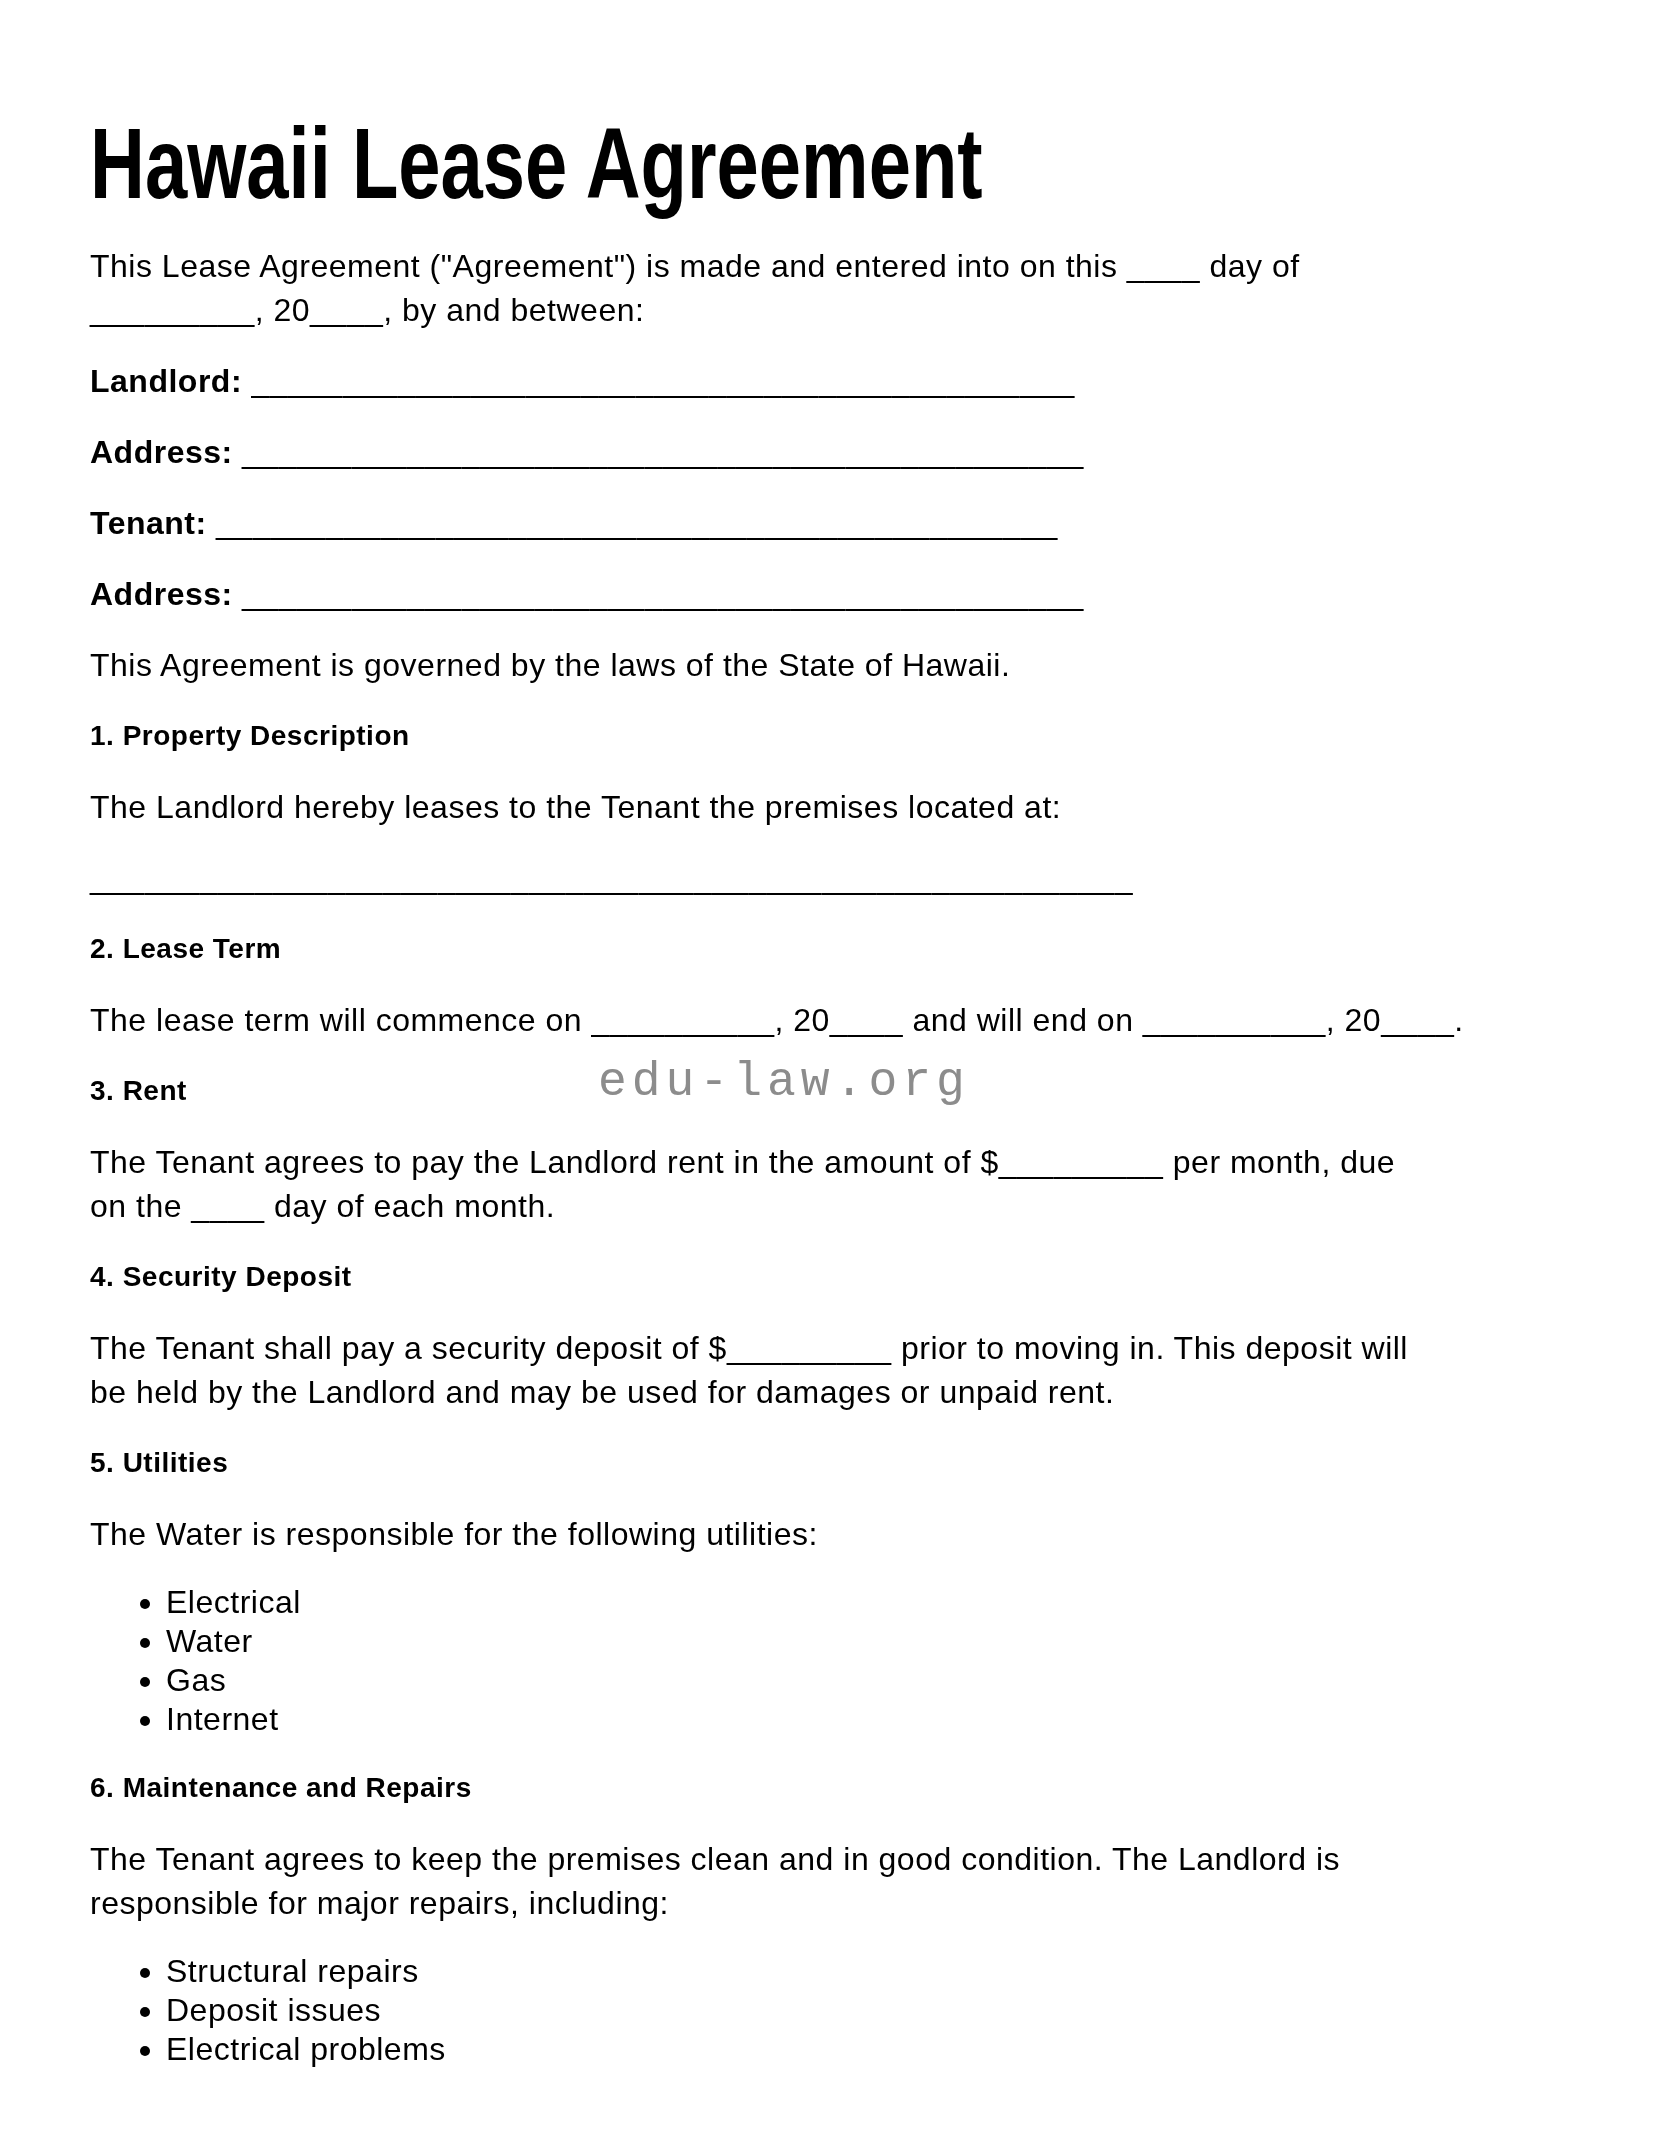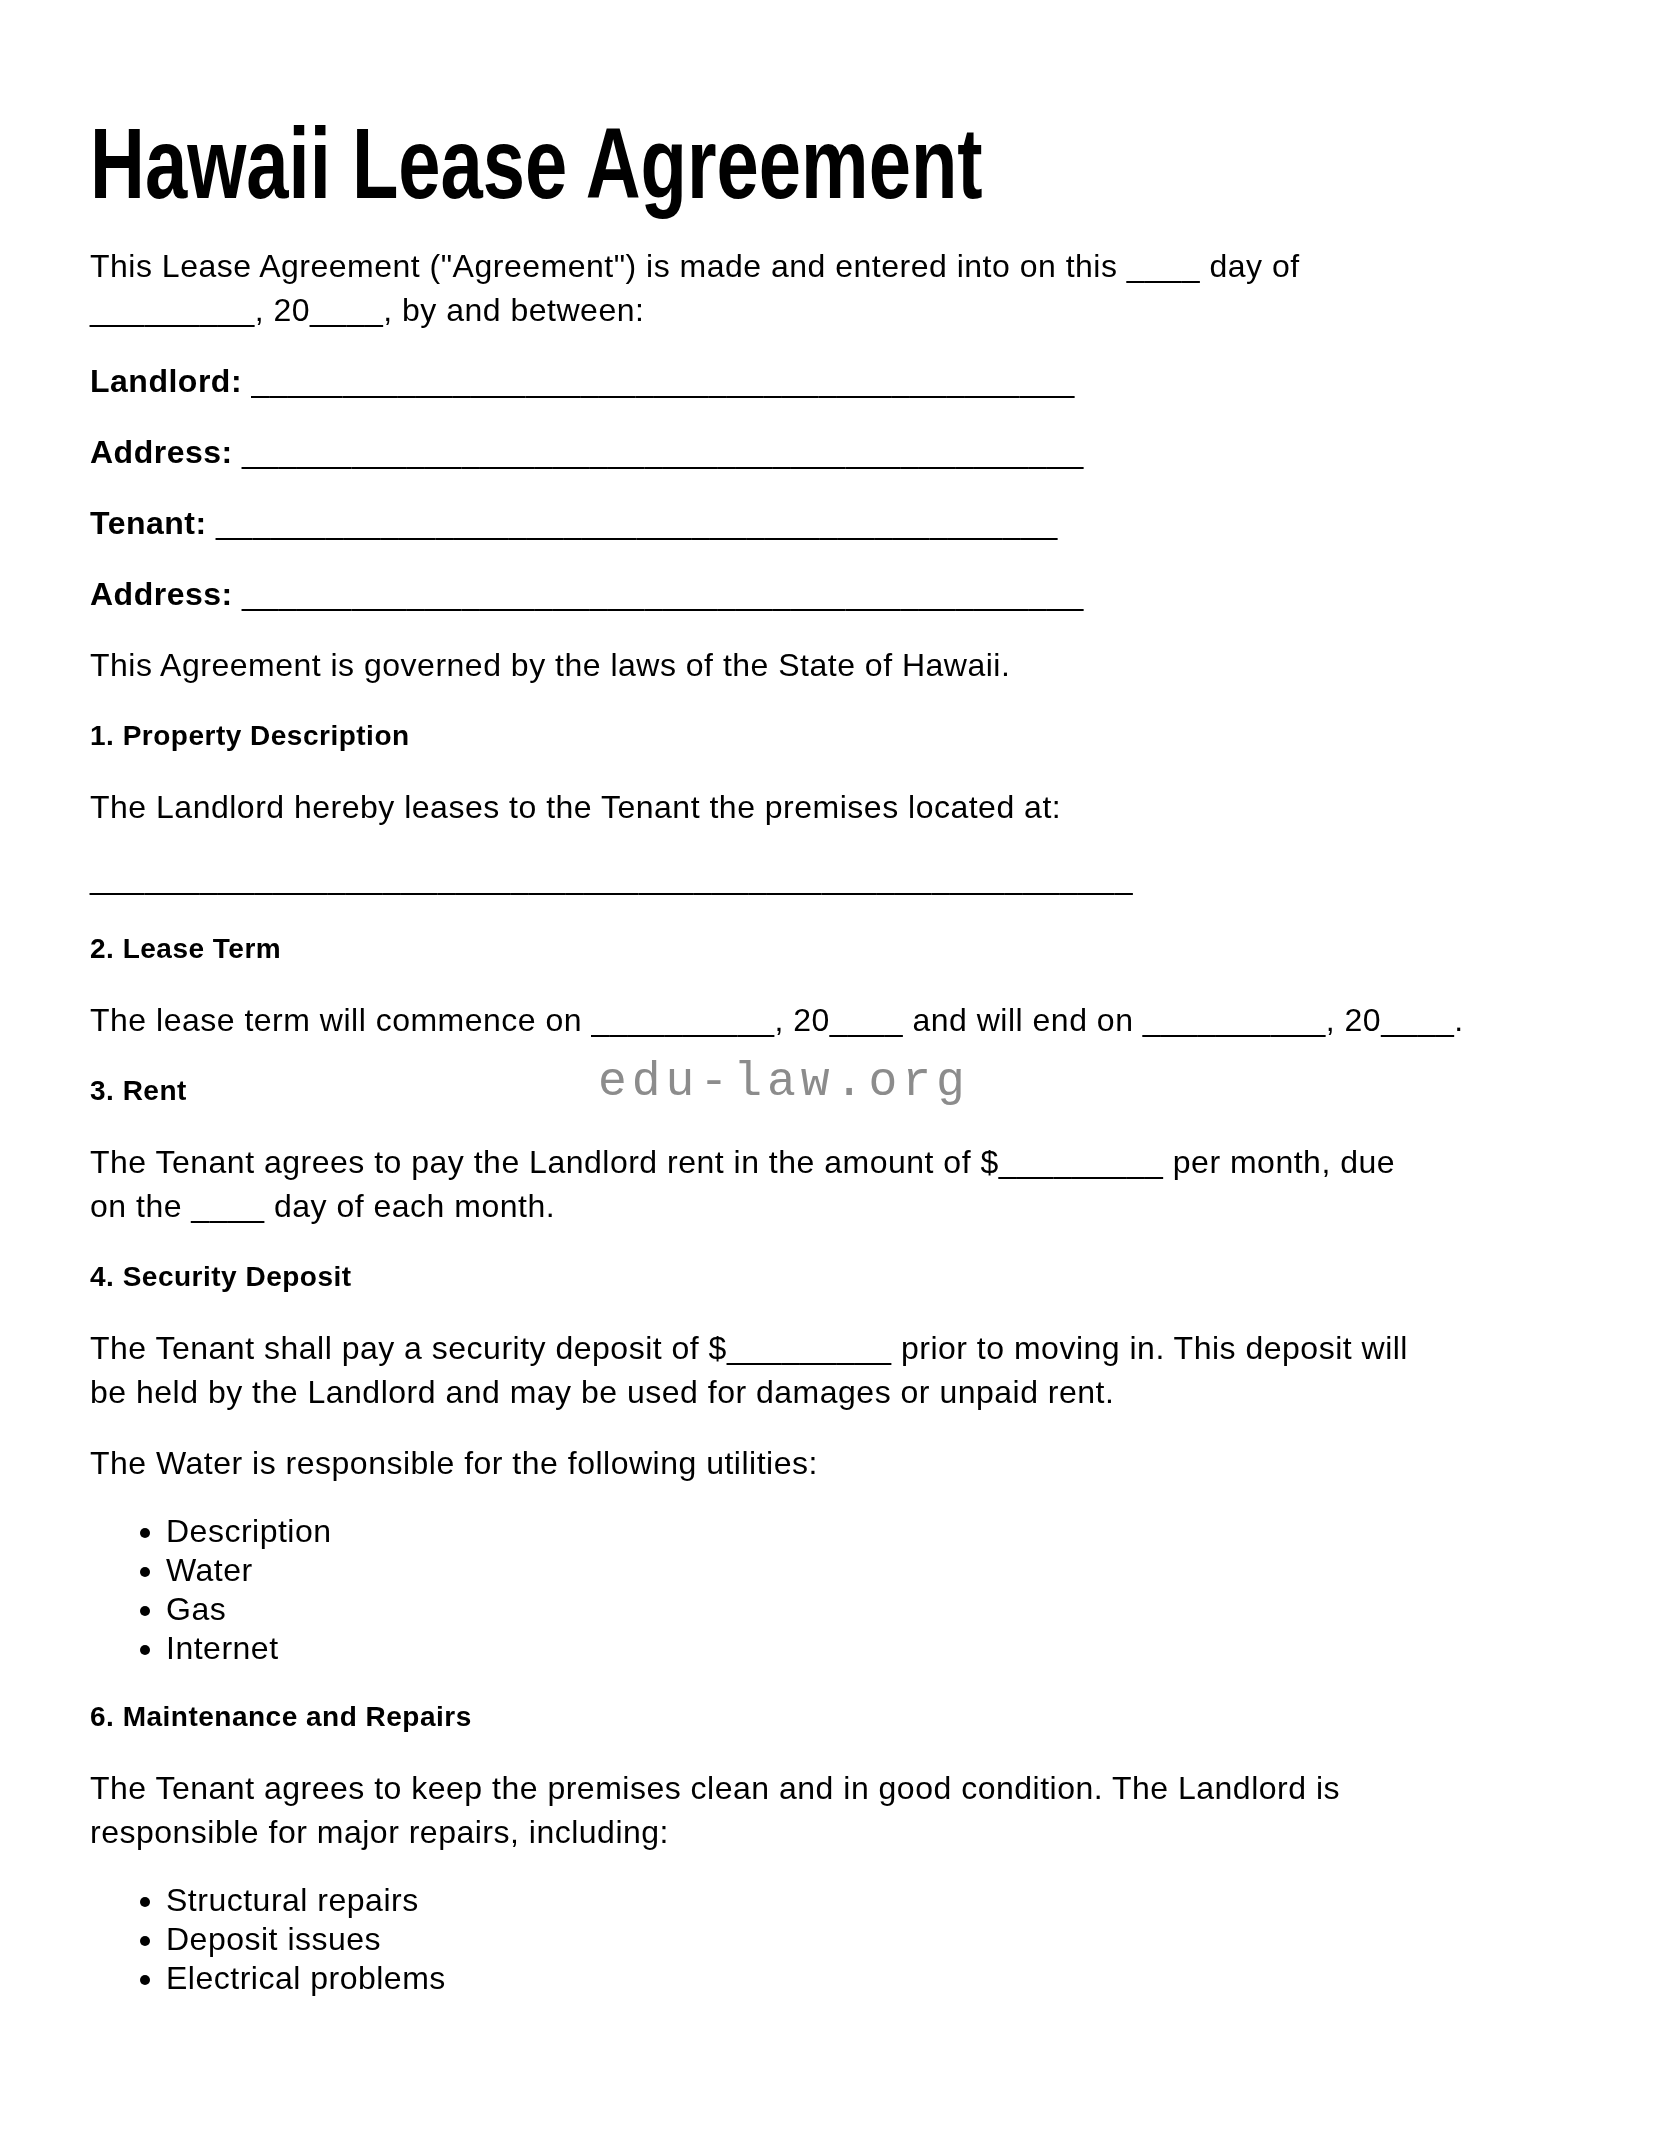--- a/index.html
+++ b/index.html
@@ -117,25 +117,26 @@
     <h2 class="section-heading">3. Rent</h2>
 
     <p class="para">The Tenant agrees to pay the Landlord rent in the amount of $_________ per month, due
 on the ____ day of each month.</p>
 
     <h2 class="section-heading">4. Security Deposit</h2>
 
     <p class="para">The Tenant shall pay a security deposit of $_________ prior to moving in. This deposit will
 be held by the Landlord and may be used for damages or unpaid rent.</p>
 
+    <h2 class="section-heading">5. Utilities</h2>
 
     <p class="para">The Water is responsible for the following utilities:</p>
 
     <ul class="bullet-list">
-      <li>Description</li>
+      <li>Electrical</li>
       <li>Water</li>
       <li>Gas</li>
       <li>Internet</li>
     </ul>
 
     <h2 class="section-heading">6. Maintenance and Repairs</h2>
 
     <p class="para">The Tenant agrees to keep the premises clean and in good condition. The Landlord is
 responsible for major repairs, including:</p>
 

